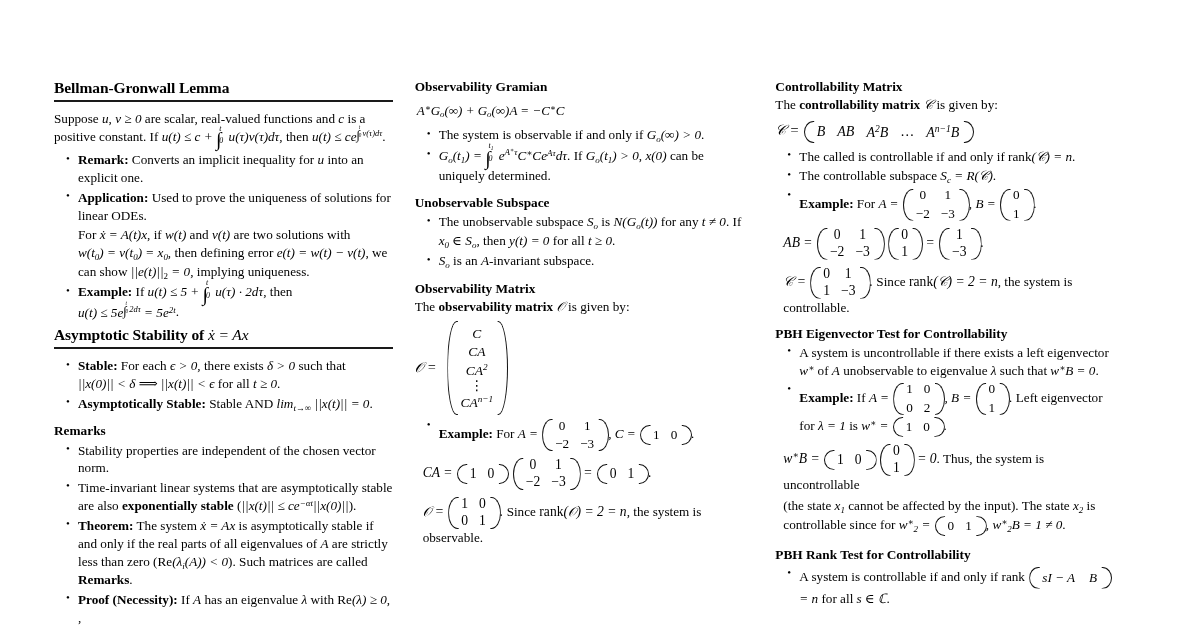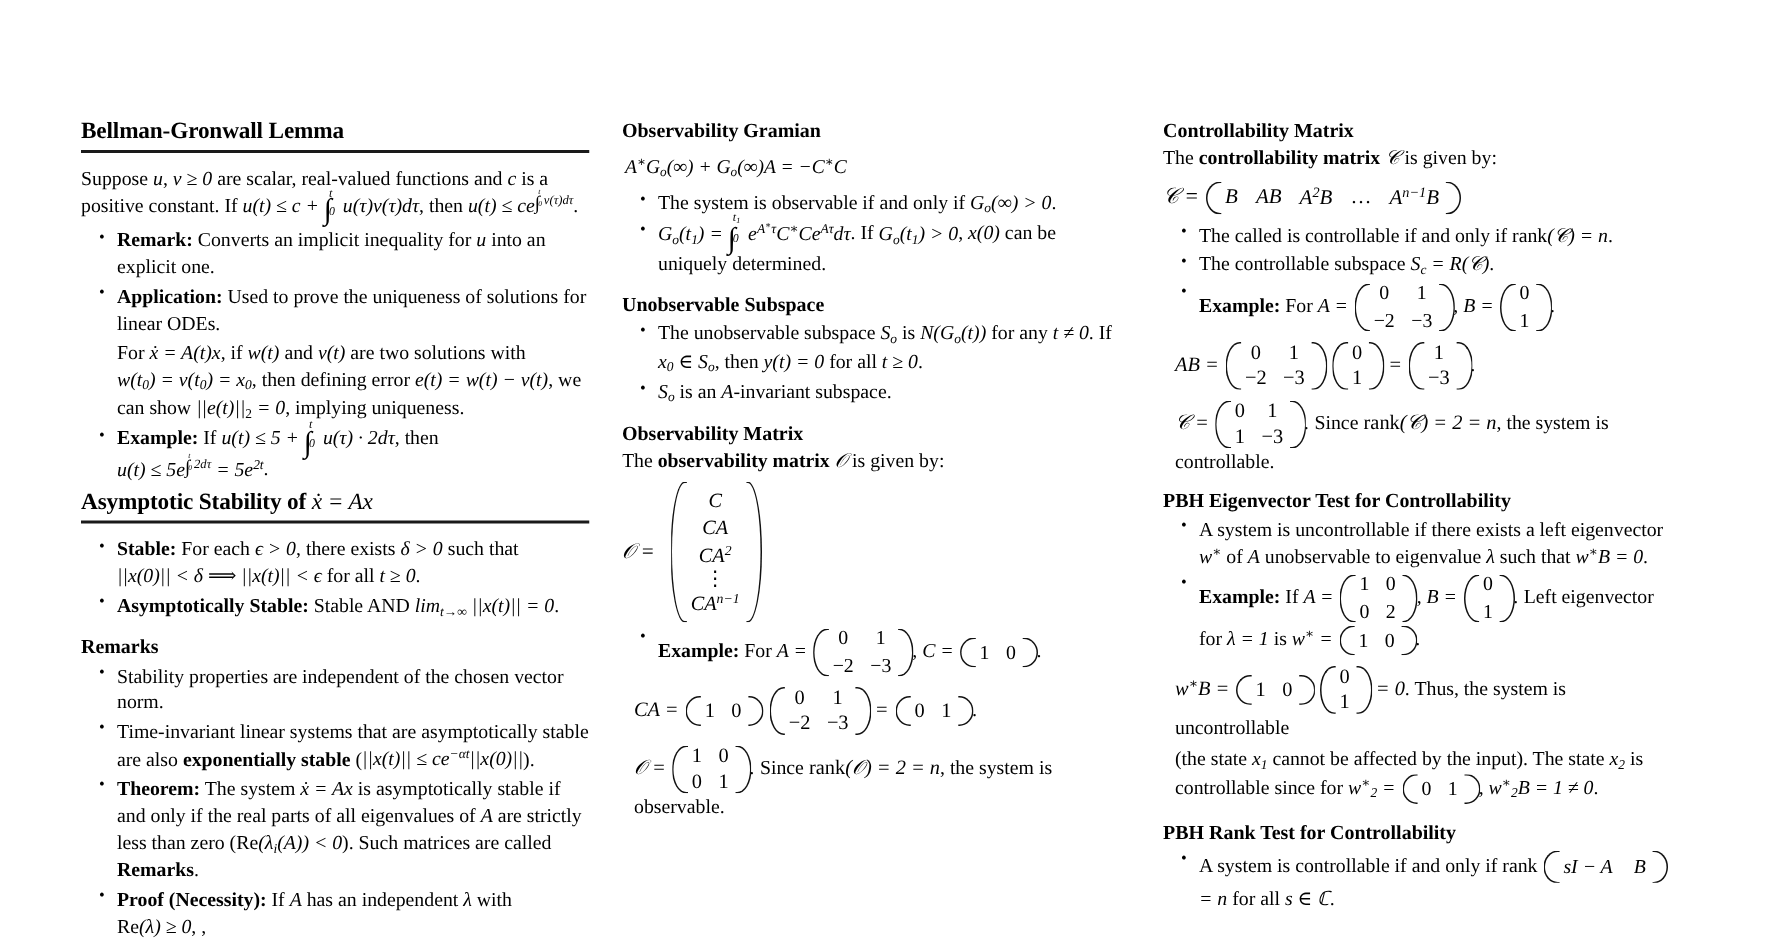--- a/index.html
+++ b/index.html
@@ -239,21 +239,21 @@
           <span>The system</span> <span class="m">ẋ = Ax</span>
           <span>is asymptotically stable if and only if the real parts of all eigenvalues of</span> <span class="m">A</span>
           <span>are strictly less than zero</span>
           (<span class="m"><span class="up">Re</span>(λ<sub>i</sub>(A)) &lt; 0</span>).
           <span>Such matrices are called</span>
           <b>Remarks</b>.
         </li>
         <li>
           <b>Proof (Necessity):</b>
           <span>If</span> <span class="m">A</span>
-          <span>has an independent</span> <span class="m">λ</span>
+          <span>has an eigenvalue</span> <span class="m">λ</span>
           <span>with</span> <span class="m"><span class="up">Re</span>(λ) ≥ 0</span>,
            
            ,
            
         </li>
       </ul>
     </div>
 
     <div class="col">
 

